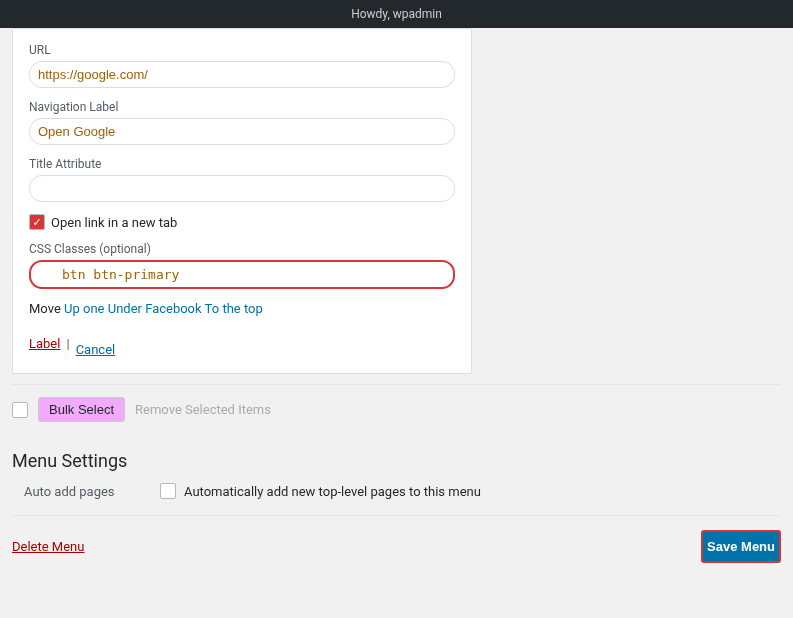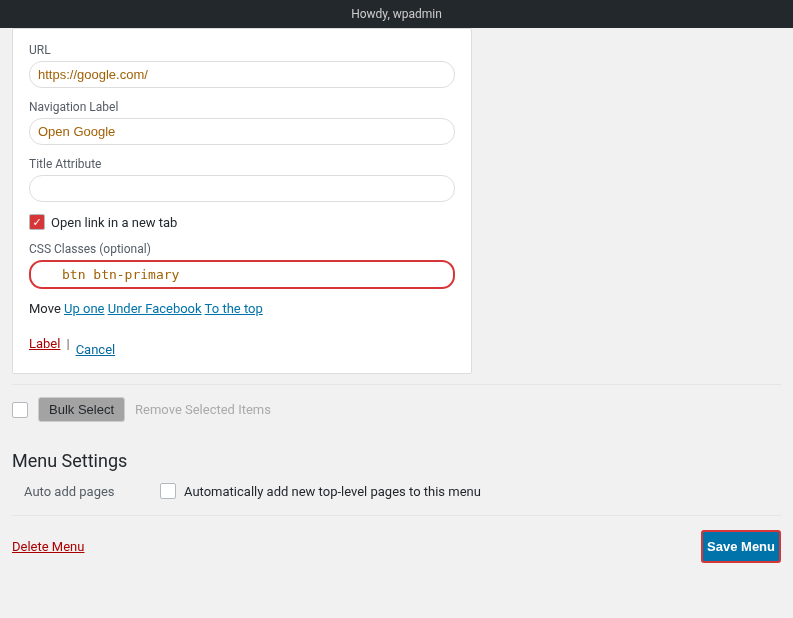--- a/index.html
+++ b/index.html
@@ -81,21 +81,20 @@
       font-size: 13px;
       color: #23282d;
     }
     .move-row {
       font-size: 13px;
       color: #23282d;
       margin-bottom: 14px;
     }
     .move-row a {
       color: #0073aa;
-      text-decoration: underline;
       cursor: pointer;
     }
     .actions-row {
       display: flex;
       align-items: center;
       gap: 6px;
     }
     .remove-link {
       color: #a00;
       text-decoration: underline;
@@ -123,21 +122,21 @@
     }
     .bulk-checkbox {
       width: 16px;
       height: 16px;
       border: 1px solid #b4b9be;
       background: #fff;
       border-radius: 2px;
       display: inline-block;
     }
     .bulk-select-btn {
-      background: #a3a3a3;
+      background: #f0abfc;
       border: 1px solid #ccc;
       border-radius: 3px;
       padding: 4px 10px;
       font-size: 13px;
       cursor: pointer;
       color: #23282d;
     }
     .remove-selected {
       color: #aaa;
       font-size: 13px;

